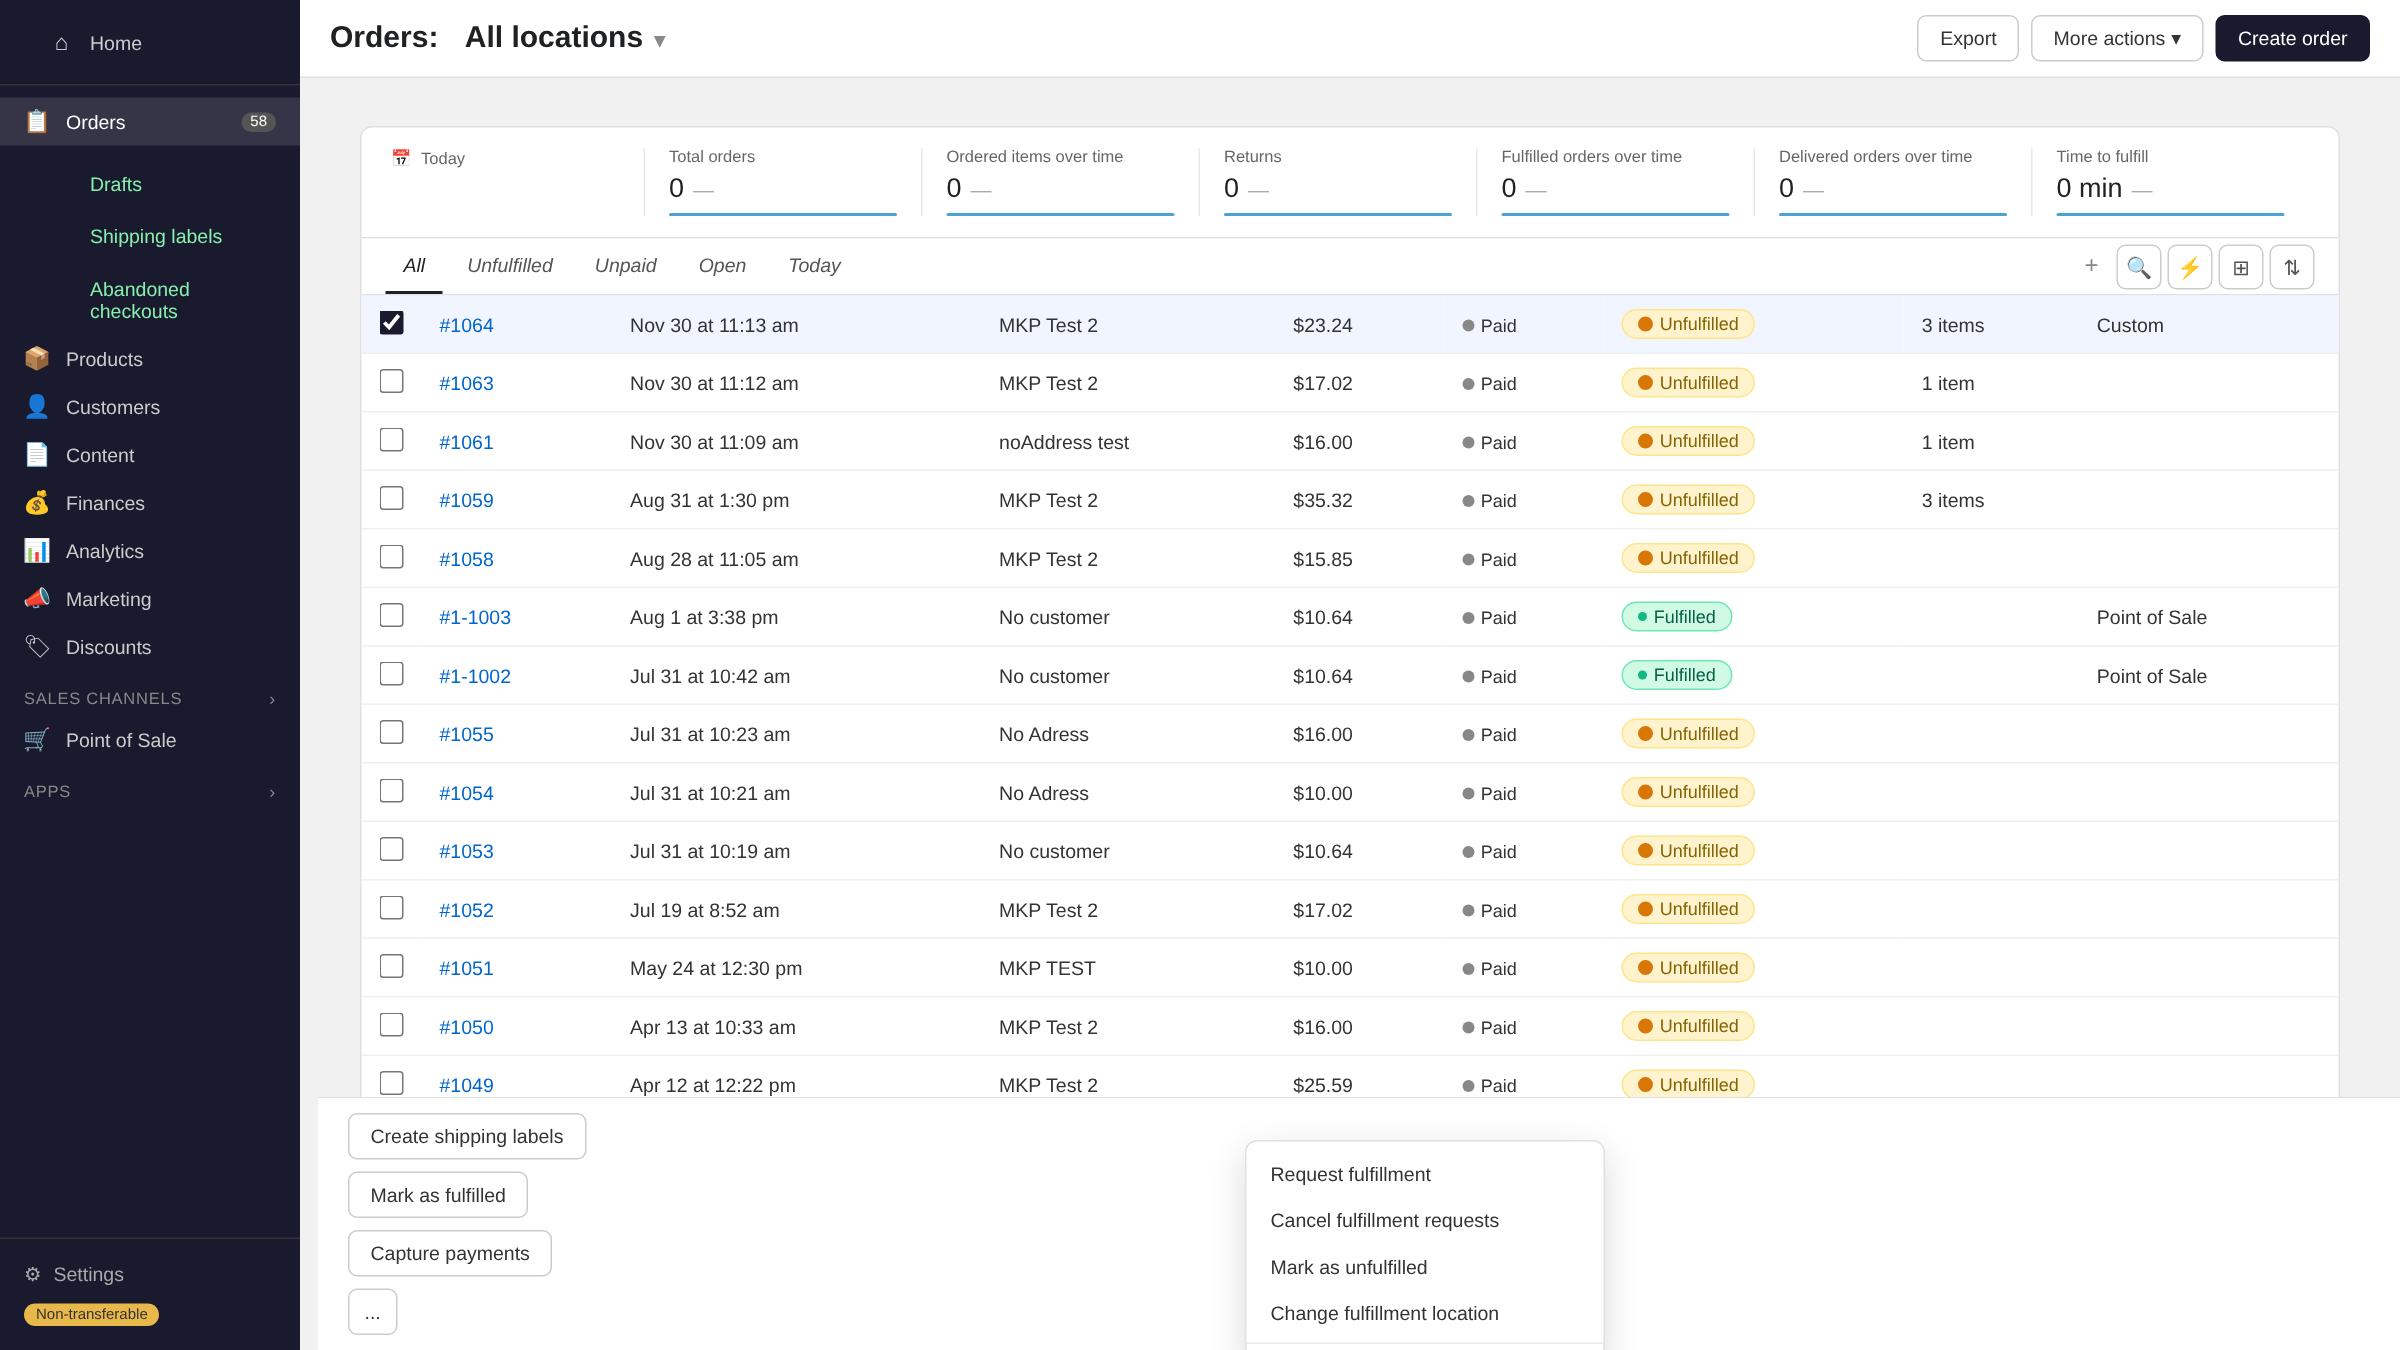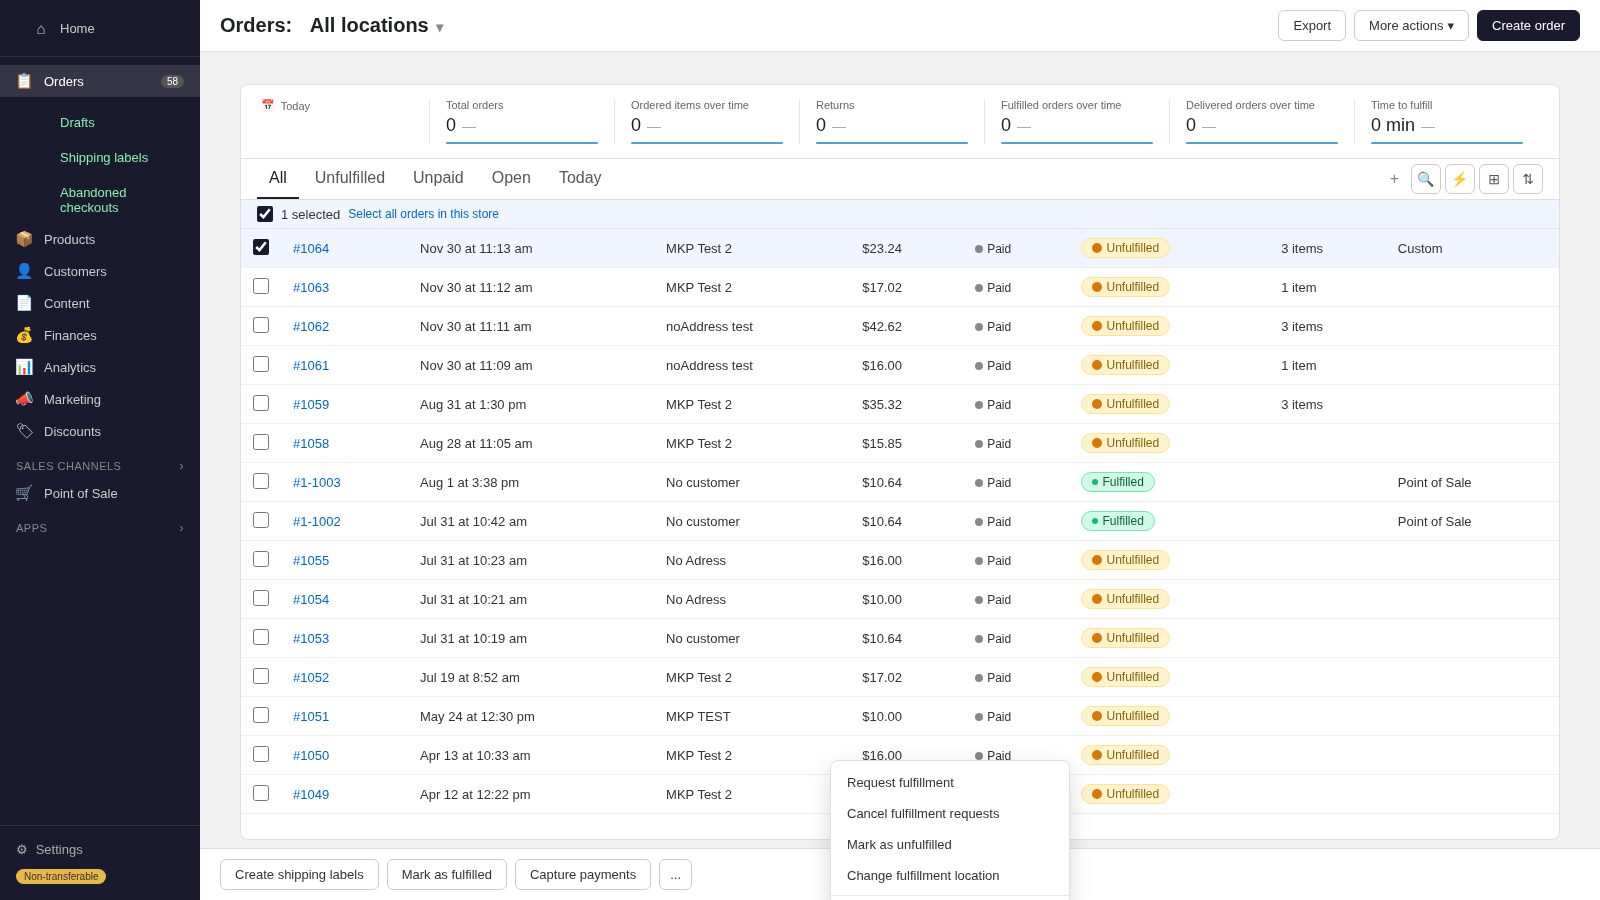--- a/index.html
+++ b/index.html
@@ -37,21 +37,21 @@
     .stat-item:first-child { padding-left: 0; }
     .stat-item:last-child { border-right: none; }
     .stat-label { font-size: 11px; color: #666; margin-bottom: 4px; display: flex; align-items: center; gap: 6px; }
     .stat-value { font-size: 18px; font-weight: 500; color: #202123; display: flex; align-items: center; gap: 6px; }
     .stat-dash { color: #aaa; font-size: 14px; }
     .stat-bar { height: 2px; background: #4ba3d3; margin-top: 6px; border-radius: 1px; }
 
     
     .table-container { margin: 0 20px 0; background: #fff; border: 1px solid #e0e0e0; border-top: none; border-radius: 0 0 8px 8px; overflow: hidden; flex: 1; display: flex; flex-direction: column; }
     .table-tabs { display: flex; align-items: center; padding: 0 16px; border-bottom: 1px solid #e0e0e0; gap: 4px; }
-    .tab { padding: 10px 12px; font-size: 16px; color: #555; cursor: pointer; border-bottom: 2px solid transparent; }
+    .tab { padding: 10px 12px; font-size: 13px; color: #555; cursor: pointer; border-bottom: 2px solid transparent; font-style: italic; }
     .tab.active { color: #202123; border-bottom-color: #202123; font-weight: 500; }
     .tab-add { padding: 8px; color: #888; cursor: pointer; font-size: 16px; }
     .select-all-link { color: #0066cc; font-size: 12px; cursor: pointer; text-decoration: none; }
     .icon-btn { width: 30px; height: 30px; border: 1px solid #ccc; border-radius: 6px; background: #fff; display: flex; align-items: center; justify-content: center; cursor: pointer; font-size: 14px; color: #555; }
 
     
     .orders-table { flex: 1; overflow-y: auto; }
     table { width: 100%; border-collapse: collapse; }
     td { padding: 9px 12px; border-bottom: 1px solid #f0f0f0; font-size: 13px; color: #333; vertical-align: middle; }
     tr.selected td { background: #f0f5ff; }
@@ -62,21 +62,21 @@
     .dot-gray { background: #888; }
     .badge-unfulfilled { background: #fef3cd; color: #856404; border: 1px solid #fde68a; border-radius: 12px; padding: 2px 10px; font-size: 12px; display: inline-flex; align-items: center; gap: 4px; }
     .badge-unfulfilled::before { content: ''; width: 6px; height: 6px; border-radius: 50%; background: #d97706; border: 2px solid #d97706; display: inline-block; }
     .badge-fulfilled { background: #d1fae5; color: #065f46; border: 1px solid #6ee7b7; border-radius: 12px; padding: 2px 10px; font-size: 12px; display: inline-flex; align-items: center; gap: 4px; }
     .badge-fulfilled::before { content: ''; width: 6px; height: 6px; border-radius: 50%; background: #10b981; display: inline-block; }
     .context-menu { position: absolute; top: 760px; left: 830px; background: #fff; border: 1px solid #e0e0e0; border-radius: 8px; box-shadow: 0 8px 24px rgba(0,0,0,0.15); width: 240px; z-index: 200; padding: 6px 0; }
     .context-menu-item { padding: 8px 16px; font-size: 13px; color: #333; cursor: pointer; }
     .context-menu-divider { height: 1px; background: #e8e8e8; margin: 4px 0; }
 
     
-    .bottom-bar { position: fixed; bottom: 0; left: 200px; right: 0; background: #fff; border-top: 1px solid #e0e0e0; padding: 10px 20px; display: flex; align-items: flex-start; gap: 8px; z-index: 50; }
+    .bottom-bar { position: fixed; bottom: 0; left: 212px; right: 0; background: #fff; border-top: 1px solid #e0e0e0; padding: 10px 20px; display: flex; align-items: flex-start; gap: 8px; z-index: 50; flex-direction: column; }
     .bottom-btn { padding: 7px 14px; border-radius: 6px; border: 1px solid #ccc; background: #fff; cursor: pointer; font-size: 13px; color: #333; }
     .bottom-btn-more { padding: 7px 10px; border-radius: 6px; border: 1px solid #ccc; background: #fff; cursor: pointer; font-size: 13px; color: #333; }
 
     
     .selected-header { display: flex; align-items: center; gap: 8px; padding: 6px 16px; background: #f0f5ff; border-bottom: 1px solid #dce8ff; }
     .selected-count { font-size: 13px; color: #333; }
 
     .content-area { flex: 1; display: flex; flex-direction: column; overflow: hidden; padding-top: 0; }
     .page-content { flex: 1; overflow-y: auto; padding: 16px 20px 60px; display: flex; flex-direction: column; gap: 0; }
   </style>
@@ -242,25 +242,20 @@
           <div class="tab">Open</div>
           <div class="tab">Today</div>
           <div style="flex:1;"></div>
           <div class="tab-add">+</div>
           <div class="icon-btn">🔍</div>
           <div class="icon-btn">⚡</div>
           <div class="icon-btn">⊞</div>
           <div class="icon-btn">⇅</div>
         </div>
 
-        <div class="selected-header">
-          <input type="checkbox" class="checkbox" checked="" style="">
-          <span class="selected-count">1 selected</span>
-          <a class="select-all-link">Select all orders in this store</a>
-        </div>
 
         <div class="orders-table">
           <table>
             <tbody id="orders-tbody">
             <tr class="selected">
       <td style="width:40px;"><input type="checkbox" class="checkbox" checked="" style=""></td>
       <td><span class="order-num">#1064</span></td>
       <td>Nov 30 at 11:13 am</td>
       <td>MKP Test 2</td>
       <td>$23.24</td>
@@ -275,31 +270,20 @@
       <td>Nov 30 at 11:12 am</td>
       <td>MKP Test 2</td>
       <td>$17.02</td>
       <td><span class="badge-paid"><span class="dot dot-gray"></span>Paid</span></td>
       <td><span class="badge-unfulfilled">Unfulfilled</span></td>
       <td>1 item</td>
       <td></td>
     </tr>
                 <tr>
       <td style="width:40px;"><input type="checkbox" class="checkbox" style=""></td>
-      <td><span class="order-num">#1062</span></td>
-      <td>Nov 30 at 11:11 am</td>
-      <td>noAddress test</td>
-      <td>$42.62</td>
-      <td><span class="badge-paid"><span class="dot dot-gray"></span>Paid</span></td>
-      <td><span class="badge-unfulfilled">Unfulfilled</span></td>
-      <td>3 items</td>
-      <td></td>
-    </tr>
-                <tr>
-      <td style="width:40px;"><input type="checkbox" class="checkbox" style=""></td>
       <td><span class="order-num">#1061</span></td>
       <td>Nov 30 at 11:09 am</td>
       <td>noAddress test</td>
       <td>$16.00</td>
       <td><span class="badge-paid"><span class="dot dot-gray"></span>Paid</span></td>
       <td><span class="badge-unfulfilled">Unfulfilled</span></td>
       <td>1 item</td>
       <td></td>
     </tr>
                 <tr>

